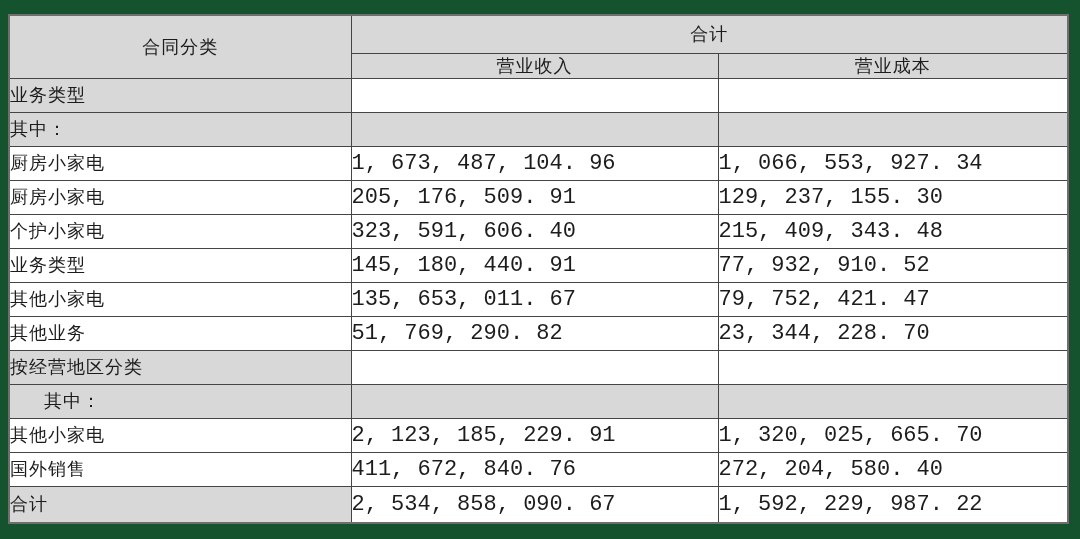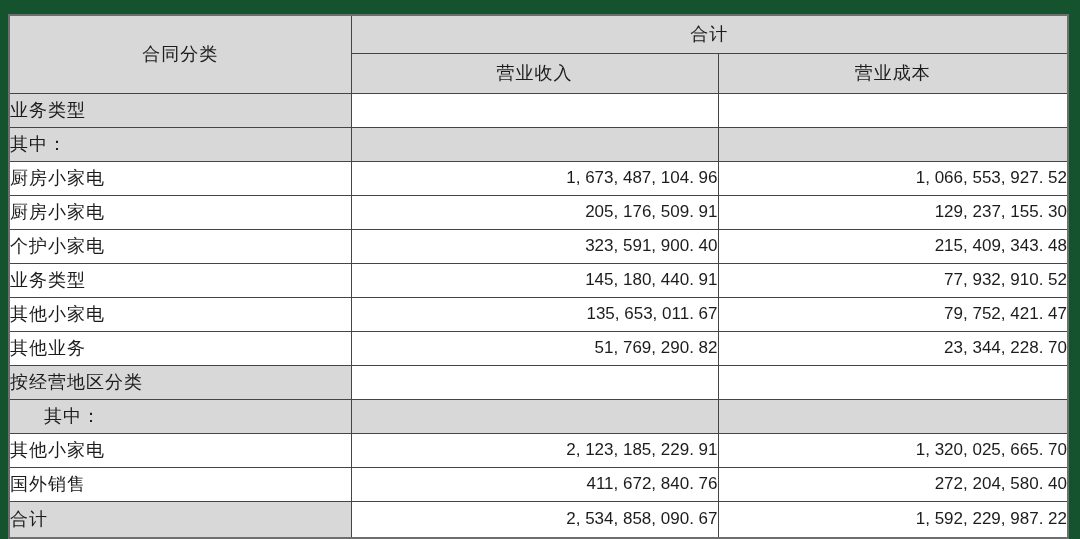--- a/index.html
+++ b/index.html
@@ -26,21 +26,21 @@
     color: #1c1c1c;
   }
   table.fin th, table.fin td {
     border: 1px solid #454545;
     padding: 0;
     overflow: hidden;
     white-space: nowrap;
   }
   
   tr.h1 { height: 38px; }
-  tr.h2 { height: 40px; }
+  tr.h2 { height: 25px; }
   tbody tr { height: 34px; padding-left: 24px; }
   tr.total-row { height: 37px; }
 
   
   .gray  { background: #d8d8d8; }
   .white { background: #ffffff; margin-left: 44px; }
   th {
     font-weight: normal;
     font-size: 18px;
     letter-spacing: 1px;
@@ -49,25 +49,24 @@
   }
   td.label {
     font-size: 18px;
     letter-spacing: 1px;
     text-align: left;
     padding-left: 12px;
     vertical-align: middle;
   }
   td.label.indent { padding-left: 34px; }
   td.num {
-    font-size: 17px;
-    text-align: right;
+    font-size: 22px;
     padding-right: 13px;
     vertical-align: middle;
-    font-family: Liberation Sans, sans-serif;
+    font-family: Liberation Mono, monospace;
   }
 </style>
 </head>
 <body>
 
 <div class="page">
   <table class="fin">
     <colgroup>
       <col style="width:342px">
       <col style="width:367px">
@@ -90,30 +89,30 @@
         <td class="num white"></td>
       </tr>
       <tr>
         <td class="label gray">其中：</td>
         <td class="num gray"></td>
         <td class="num gray"></td>
       </tr>
       <tr>
         <td class="label white">厨房小家电</td>
         <td class="num white">1, 673, 487, 104. 96</td>
-        <td class="num white">1, 066, 553, 927. 52</td>
+        <td class="num white">1, 066, 553, 927. 34</td>
       </tr>
       <tr>
         <td class="label white">厨房小家电</td>
         <td class="num white">205, 176, 509. 91</td>
         <td class="num white">129, 237, 155. 30</td>
       </tr>
       <tr>
         <td class="label white">个护小家电</td>
-        <td class="num white">323, 591, 900. 40</td>
+        <td class="num white">323, 591, 606. 40</td>
         <td class="num white">215, 409, 343. 48</td>
       </tr>
       <tr>
         <td class="label white">业务类型</td>
         <td class="num white">145, 180, 440. 91</td>
         <td class="num white">77, 932, 910. 52</td>
       </tr>
       <tr>
         <td class="label white">其他小家电</td>
         <td class="num white">135, 653, 011. 67</td>

